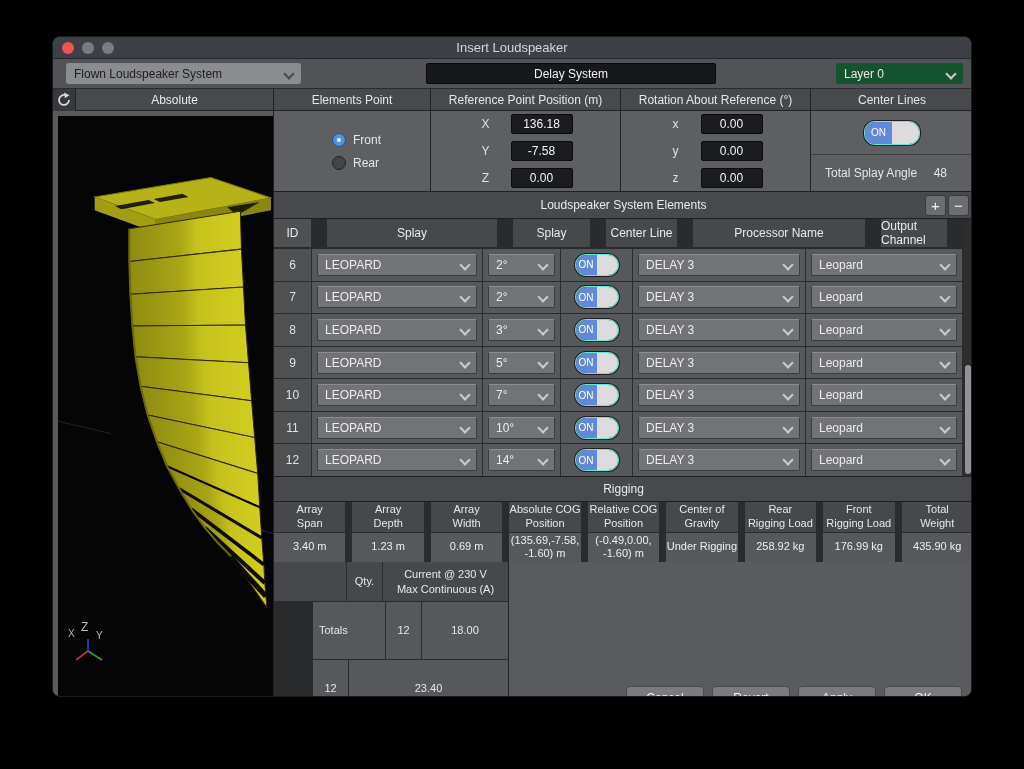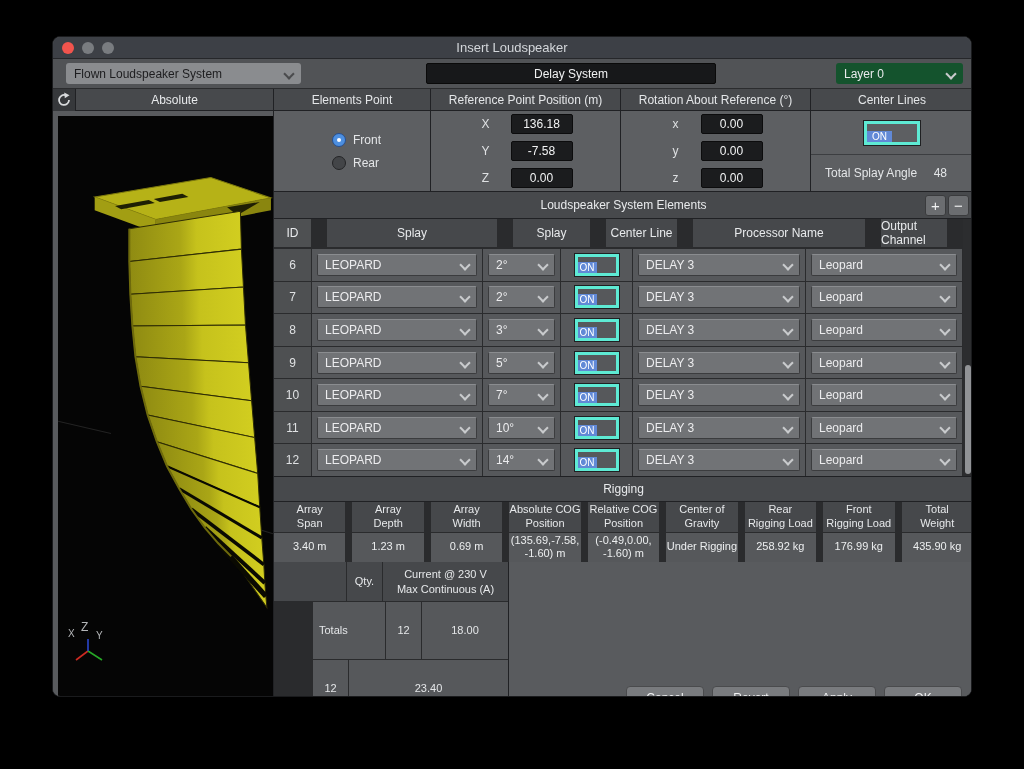--- a/index.html
+++ b/index.html
@@ -77,22 +77,22 @@
   .flabel { width:14px; text-align:center; color:#dfe1e3; }
   .bfield { width:62px; height:20px; background:#1b1c1e; border:1px solid #0c0c0d;
     border-radius:2px; color:#f2f3f4; display:flex; align-items:center; justify-content:center; }
 
   .cl-body { height:100%; display:flex; flex-direction:column; }
   .cl-top { flex:0 0 44px; display:flex; align-items:center; justify-content:center;
     border-bottom:1px solid #3c3e41; }
   .cl-bottom { flex:1; display:flex; align-items:center; justify-content:space-between;
     padding:0 26px 0 14px; }
 
-  .toggle { width:56px; height:24px; border-radius:0; overflow:hidden; display:flex;
-    border:3px solid #5eead4; box-shadow:0 0 0 1px #1f2022;align-items:flex-end; }
+  .toggle { width:56px; height:24px; border-radius:11px; overflow:hidden; display:flex;
+    border:1px solid #5eead4; box-shadow:0 0 0 1px #1f2022; }
   .tg-on { width:50%; background:#6189d6; color:#fff; font-size:10px; display:flex;
     align-items:center; justify-content:center; }
   .tg-off { width:50%; background:#dcdcdc; }
   .toggle.small { width:44px; height:22px; }
 
   
   .elem-h { flex:0 0 28px; position:relative; }
   .pmbtn { position:absolute; top:3px; width:21px; height:21px; background:#6b6d70;
     border:1px solid #3a3b3d; border-radius:3px; color:#f0f1f2; font-size:15px;
     display:flex; align-items:center; justify-content:center; line-height:1; }

